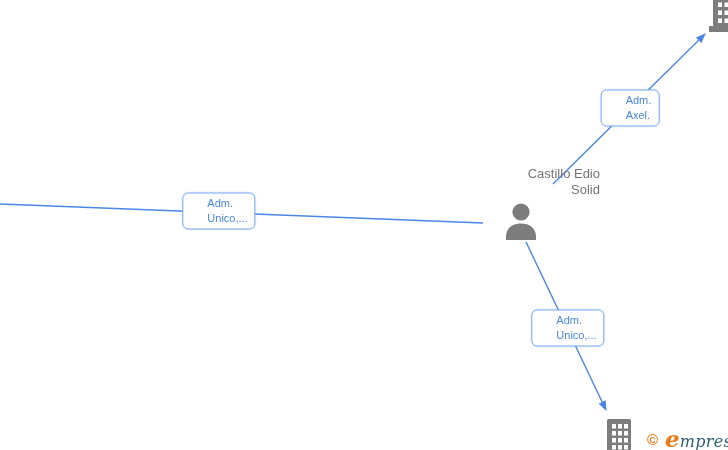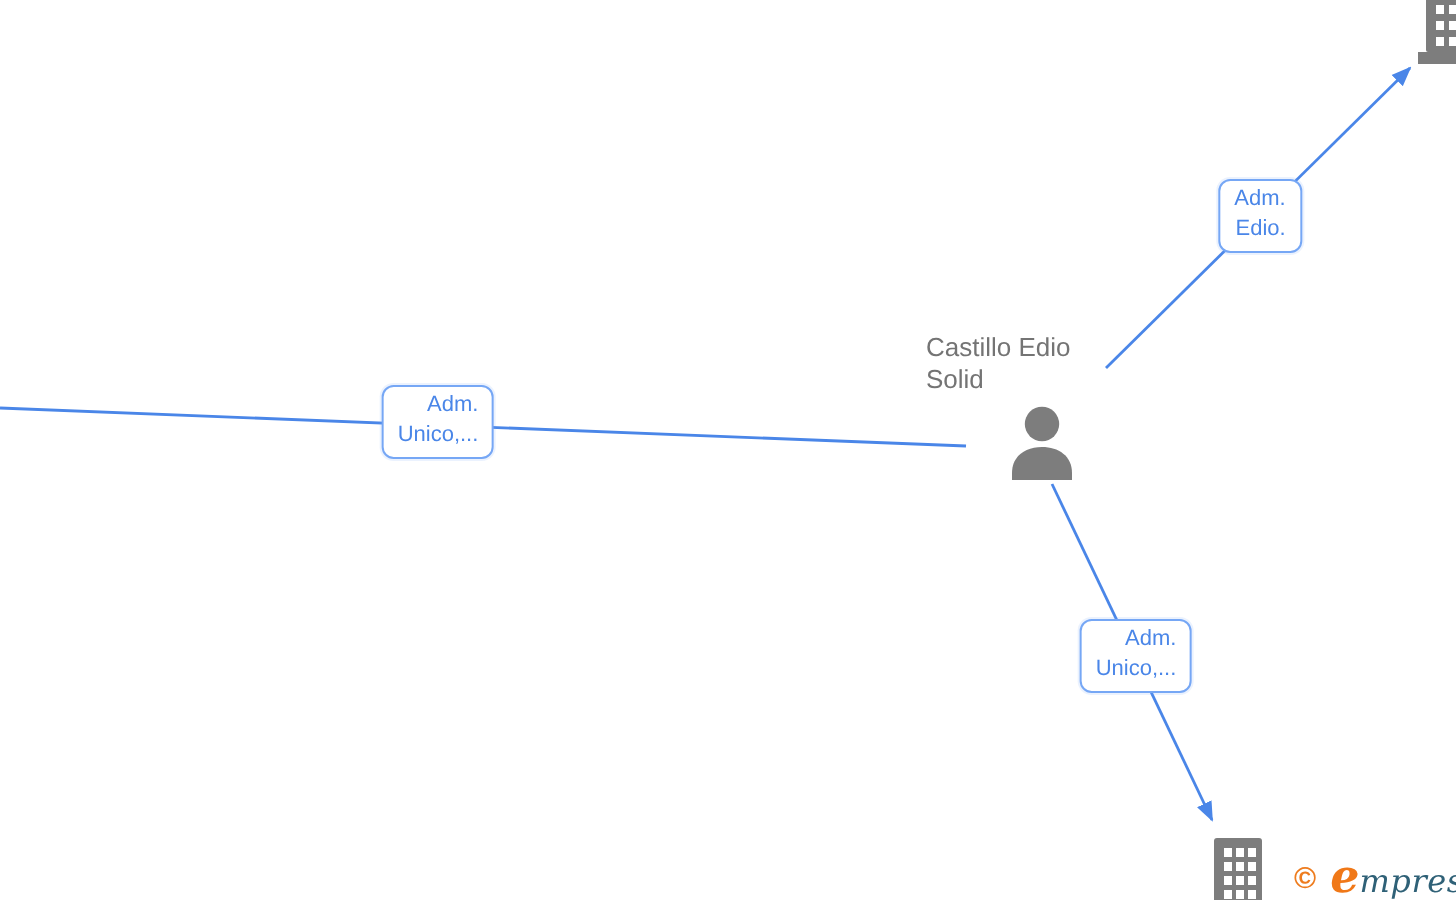--- a/index.html
+++ b/index.html
@@ -19,36 +19,36 @@
   .edges-layer line {
     stroke: #4a86e8;
     stroke-width: 1.4;
   }
   .edge-label {
     position: absolute;
     transform: translate(-50%, -50%);
     background: #ffffff;
     border: 1.5px solid #76a7f5;
     border-radius: 6px;
-    padding: 2px 7px 3px 7px;
+    padding: 2px 7px 3px 24px;
     color: #4a86e8;
     font-size: 11px;
     line-height: 15px;
-    text-align: right;
+    text-align: left;
     white-space: nowrap;
     box-shadow: 0 0 0 1px rgba(118,167,245,0.15);
   }
   .edge-label-left   { left: 219px; top: 211px; }
   .edge-label-upper  { left: 630px; top: 108px; }
   .edge-label-lower  { left: 568px; top: 328px; }
   .person-name {
     position: absolute;
-    left: 463px; top: 166px;
+    left: 440px; top: 166px;
     width: 160px;
-    text-align: left;
+    text-align: right;
     color: #747474;
     font-size: 13px;
     line-height: 16px;
   }
   .person-icon {
     position: absolute;
     left: 504px; top: 203px;
     width: 34px; height: 37px;
     cursor: pointer;
   }
@@ -109,21 +109,21 @@
     <line x1="553" y1="184" x2="705" y2="34" marker-end="url(#arrow)"></line>
     <line x1="526" y1="242" x2="606" y2="410" marker-end="url(#arrow)"></line>
   </svg>
 
   <div class="edge-label edge-label-left">
     <div>Adm.</div>
     <div>Unico,...</div>
   </div>
   <div class="edge-label edge-label-upper">
     <div>Adm.</div>
-    <div>Edio.</div>
+    <div>Axel.</div>
   </div>
   <div class="edge-label edge-label-lower">
     <div>Adm.</div>
     <div>Unico,...</div>
   </div>
 
   <div class="person-name">
     <div>Castillo Edio</div>
     <div>Solid</div>
   </div>

